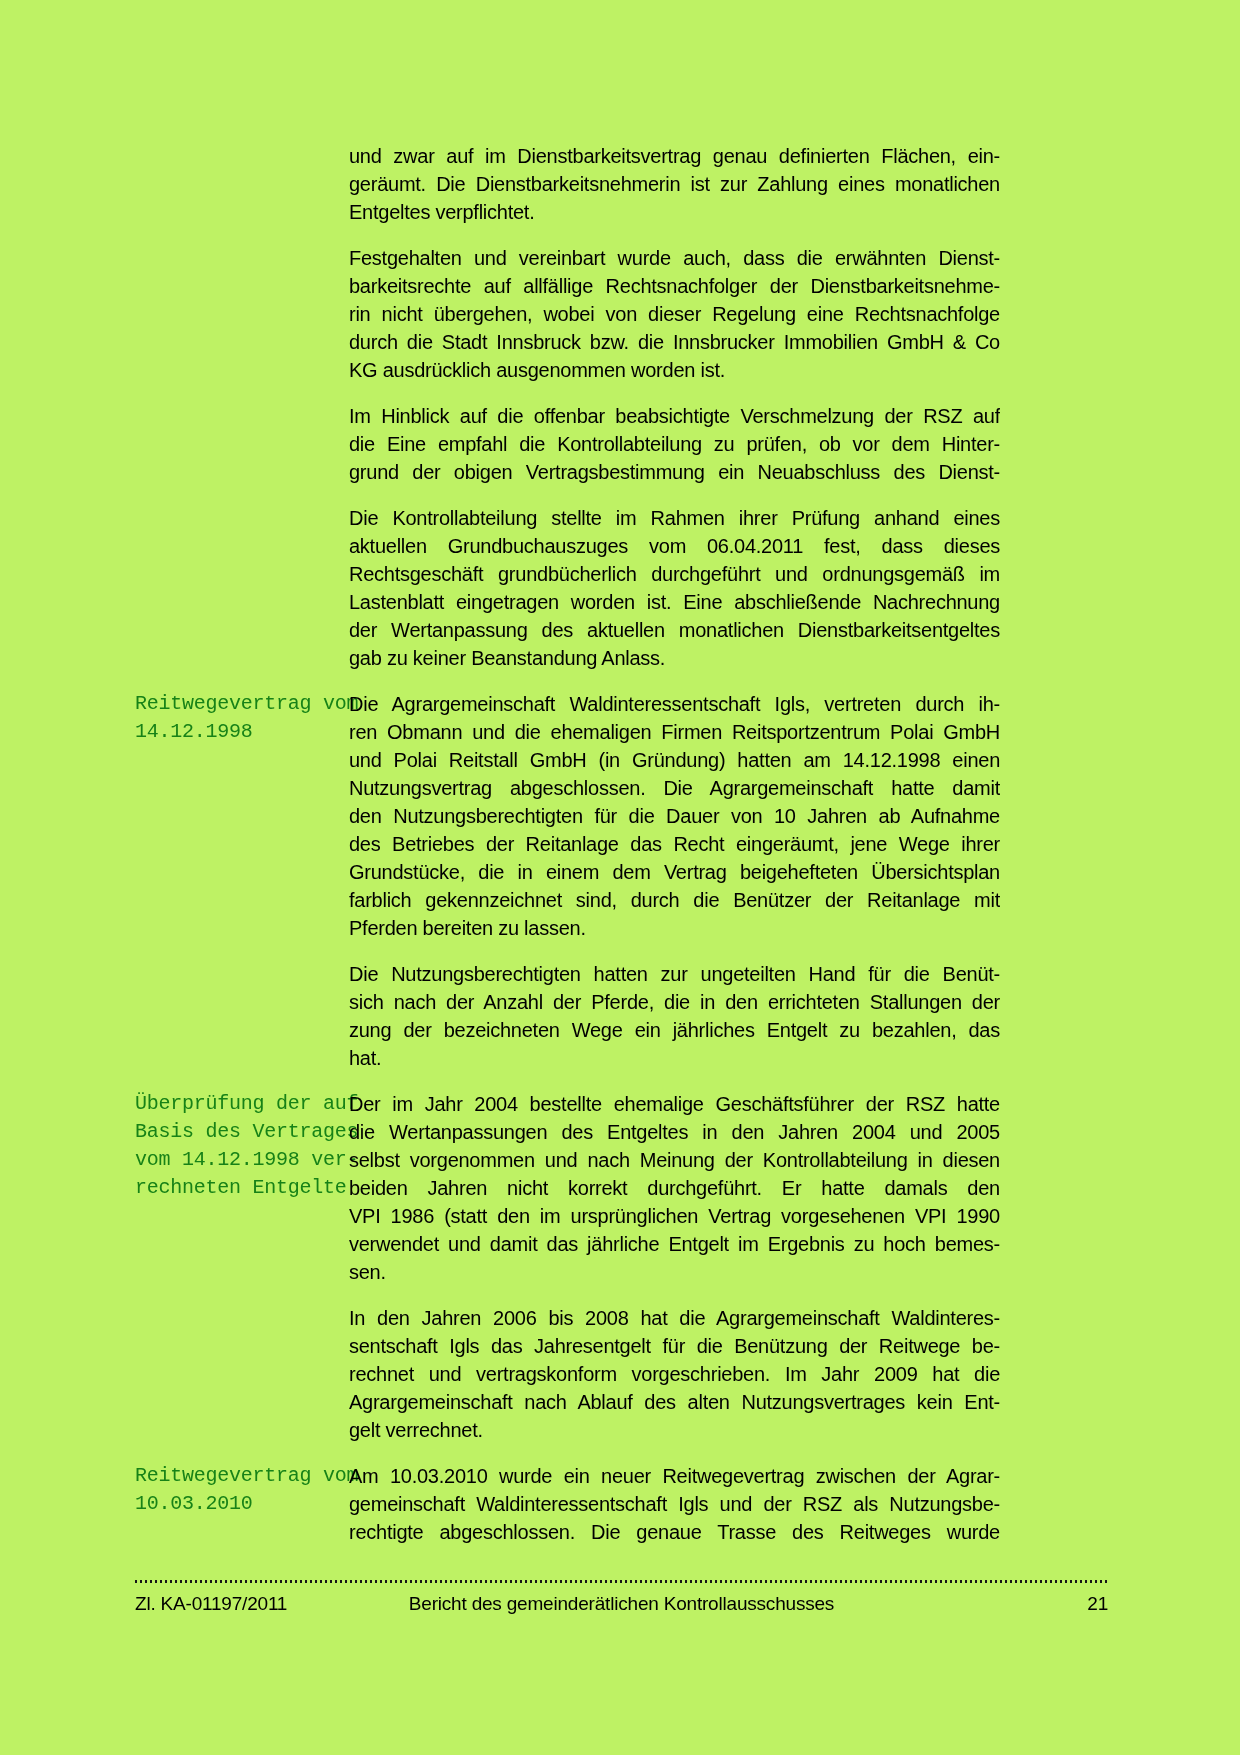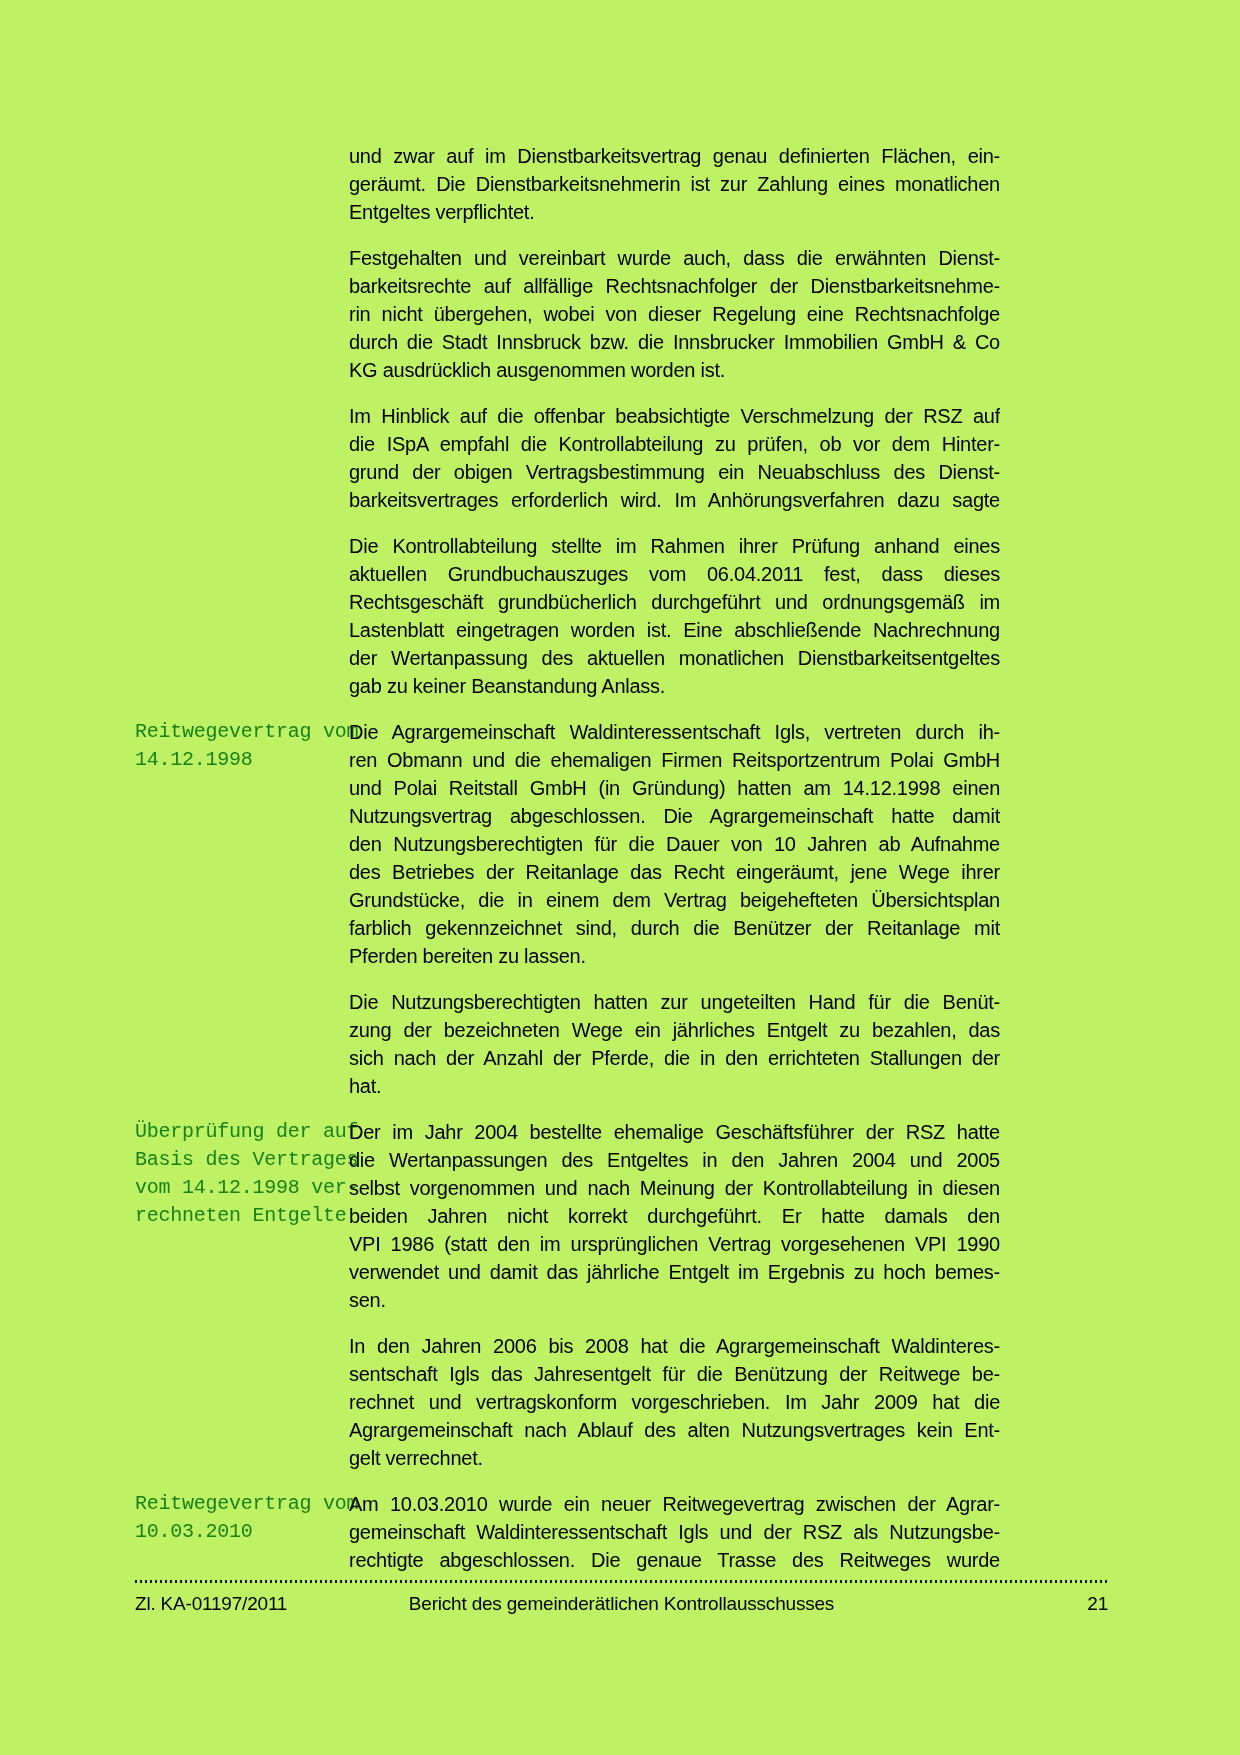--- a/index.html
+++ b/index.html
@@ -79,23 +79,22 @@
           <div class="line">barkeitsrechte auf allfällige Rechtsnachfolger der Dienstbarkeitsnehme-</div>
           <div class="line">rin nicht übergehen, wobei von dieser Regelung eine Rechtsnachfolge</div>
           <div class="line">durch die Stadt Innsbruck bzw. die Innsbrucker Immobilien GmbH &amp; Co</div>
           <div class="line last">KG ausdrücklich ausgenommen worden ist.</div>
         </div>
       </div>
       <div class="row">
         <div class="margin-label"></div>
         <div class="para">
           <div class="line">Im Hinblick auf die offenbar beabsichtigte Verschmelzung der RSZ auf</div>
-          <div class="line">die ISpA empfahl die Kontrollabteilung zu prüfen, ob vor dem Hinter-</div>
+          <div class="line">die Eine empfahl die Kontrollabteilung zu prüfen, ob vor dem Hinter-</div>
           <div class="line">grund der obigen Vertragsbestimmung ein Neuabschluss des Dienst-</div>
-          <div class="line">barkeitsvertrages erforderlich wird. Im Anhörungsverfahren dazu sagte</div>
         </div>
       </div>
       <div class="row">
         <div class="margin-label"></div>
         <div class="para">
           <div class="line">Die Kontrollabteilung stellte im Rahmen ihrer Prüfung anhand eines</div>
           <div class="line">aktuellen Grundbuchauszuges vom 06.04.2011 fest, dass dieses</div>
           <div class="line">Rechtsgeschäft grundbücherlich durchgeführt und ordnungsgemäß im</div>
           <div class="line">Lastenblatt eingetragen worden ist. Eine abschließende Nachrechnung</div>
           <div class="line">der Wertanpassung des aktuellen monatlichen Dienstbarkeitsentgeltes</div>
@@ -116,22 +115,22 @@
           <div class="line">des Betriebes der Reitanlage das Recht eingeräumt, jene Wege ihrer</div>
           <div class="line">Grundstücke, die in einem dem Vertrag beigehefteten Übersichtsplan</div>
           <div class="line">farblich gekennzeichnet sind, durch die Benützer der Reitanlage mit</div>
           <div class="line last">Pferden bereiten zu lassen.</div>
         </div>
       </div>
       <div class="row">
         <div class="margin-label"></div>
         <div class="para">
           <div class="line">Die Nutzungsberechtigten hatten zur ungeteilten Hand für die Benüt-</div>
+          <div class="line">sich nach der Anzahl der Pferde, die in den errichteten Stallungen der</div>
           <div class="line">zung der bezeichneten Wege ein jährliches Entgelt zu bezahlen, das</div>
-          <div class="line">sich nach der Anzahl der Pferde, die in den errichteten Stallungen der</div>
           <div class="line last">hat.</div>
         </div>
       </div>
       <div class="row">
         <div class="margin-label">
           <div class="label-line">Überprüfung der auf</div>
           <div class="label-line">Basis des Vertrages</div>
           <div class="label-line">vom 14.12.1998 ver-</div>
           <div class="label-line">rechneten Entgelte</div>
         </div>

